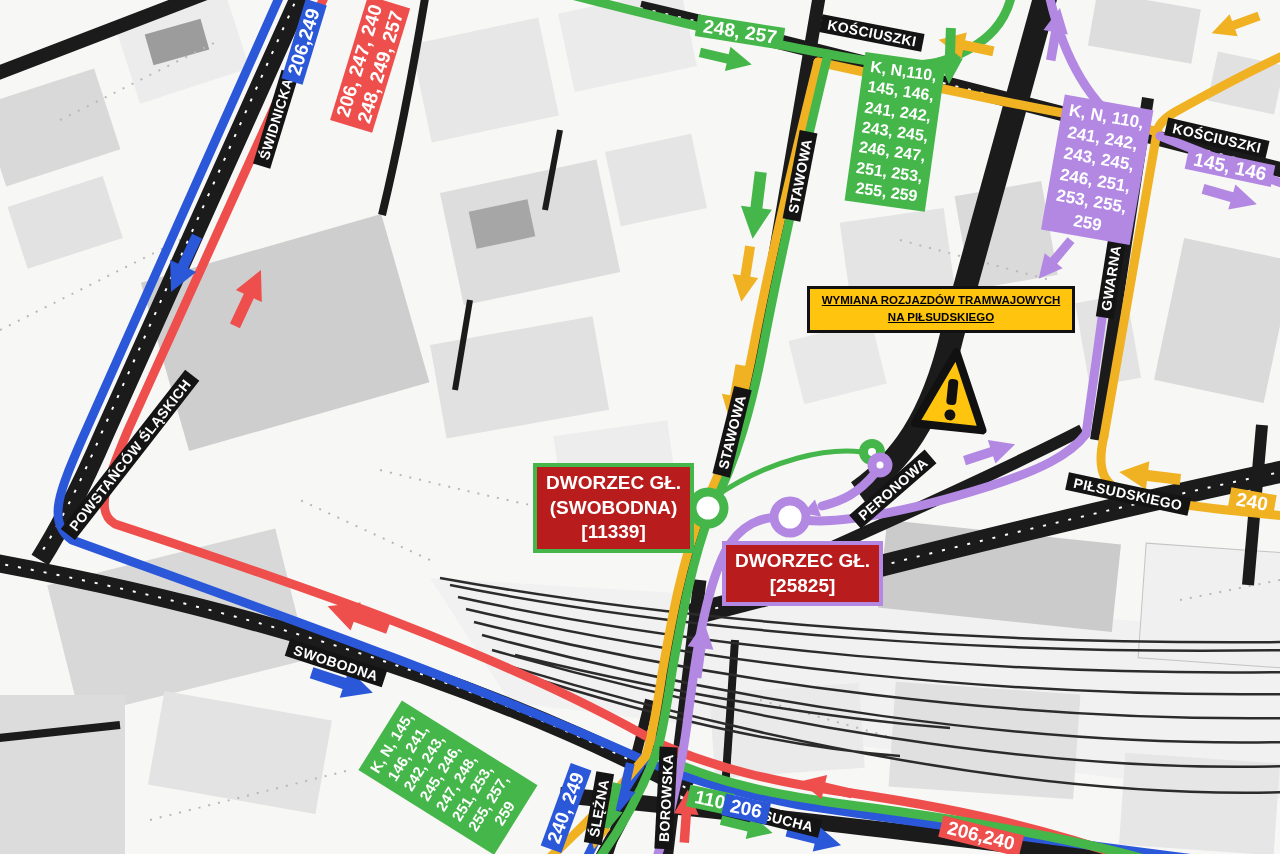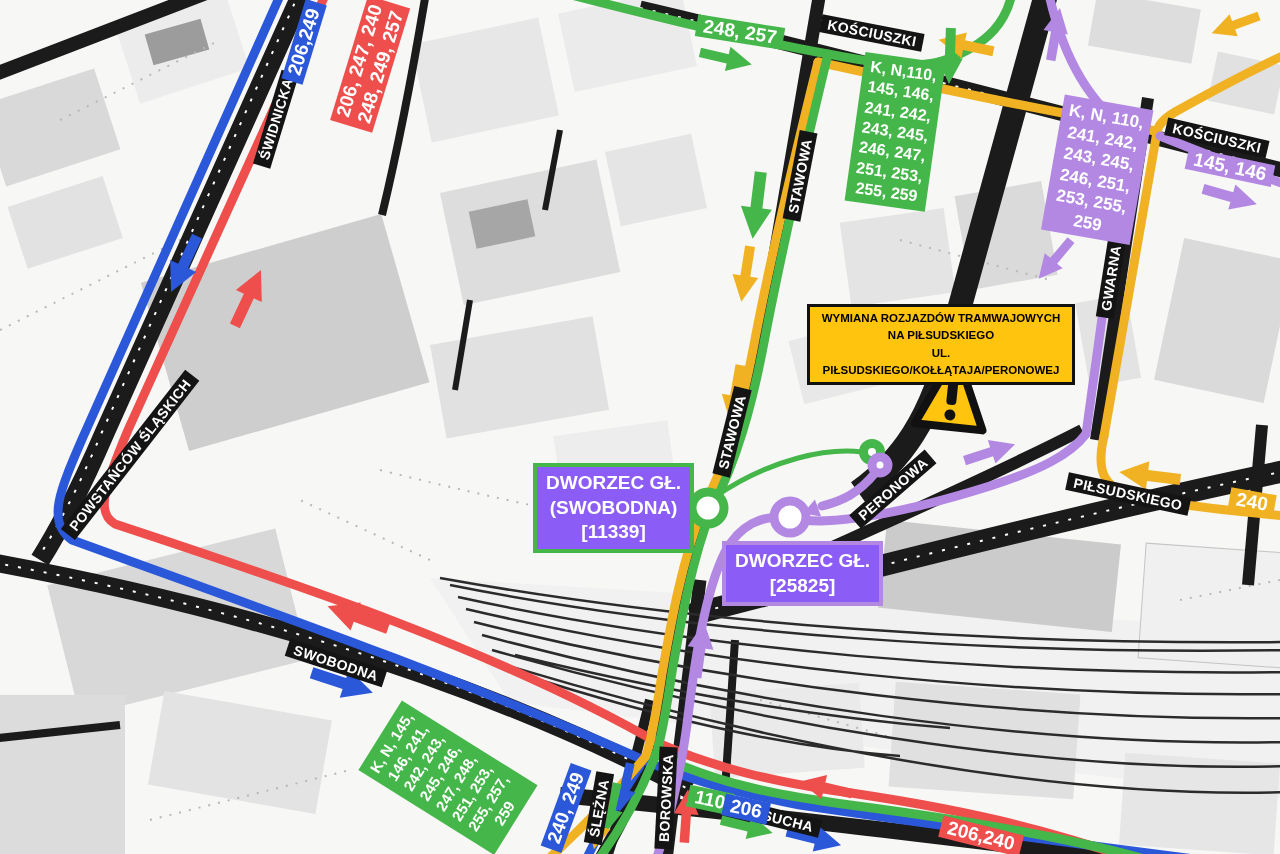--- a/index.html
+++ b/index.html
@@ -10,21 +10,21 @@
   .ov{position:absolute;transform-origin:50% 50%;}
   .lbl{background:var(--label-bg,#141414);color:#fff;font-weight:bold;font-size:14px;
        padding:1px 7px;white-space:nowrap;letter-spacing:.4px;}
   .badge{color:#fff;font-weight:bold;font-size:19px;padding:0 7px;white-space:nowrap;
          line-height:1.15;text-align:center;}
   .bg-blue{background:var(--blue,#2b57d9);} .bg-red{background:var(--red,#ee4f4c);}
   .bg-green{background:var(--green,#45b649);} .bg-yellow{background:var(--yellow,#f0b222);}
   .bg-purple{background:var(--purple,#b388e3);}
   .rbox{color:#fff;font-weight:bold;text-align:center;padding:4px 7px;line-height:1.27;}
   .rbox.g1{font-size:16px;} .rbox.p1{font-size:17px;} .rbox.g2{font-size:15px;}
-  .stoplbl{background:#8b5cf6;color:#fff;font-weight:bold;font-size:19px;text-align:center;
+  .stoplbl{background:#b91c1c;color:#fff;font-weight:bold;font-size:19px;text-align:center;
            line-height:1.3;padding:4px 9px;white-space:nowrap;}
   .bd-green{border:4px solid var(--green,#45b649);} .bd-purple{border:4px solid var(--purple,#b388e3);}
   .warnbox{background:var(--warning-yellow,#ffc40d);border:3px solid #111;color:#000;
            font-weight:bold;font-size:11.5px;line-height:1.5;text-align:center;
            padding:3px 4px;width:254px;}
   
   .rt{fill:none;stroke-width:9;stroke-linecap:round;stroke-linejoin:round;}
   .thin{stroke-width:5;} 
   .st-blue{stroke:var(--blue,#2b57d9);} .st-red{stroke:var(--red,#ee4f4c);}
   .st-green{stroke:var(--green,#45b649);} .st-yellow{stroke:var(--yellow,#f0b222);}
@@ -234,24 +234,23 @@
     <div>K, N, 145,</div>
     <div>146, 241,</div>
     <div>242, 243,</div>
     <div>245, 246,</div>
     <div>247, 248,</div>
     <div>251, 253,</div>
     <div>255, 257,</div>
     <div>259</div>
   </div>
 
-  <div class="ov warnbox" style="left:807px;top:304px;">
+  <div class="ov warnbox" style="left:807px;top:286px;text-decoration:underline;">
     <div>WYMIANA ROZJAZDÓW TRAMWAJOWYCH</div>
     <div>NA PIŁSUDSKIEGO</div>
-    <div>UL. PIŁSUDSKIEGO/KOŁŁĄTAJA/PERONOWEJ</div>
   </div>
 
   <div class="ov stoplbl bd-green" style="left:533px;top:463px;">
     <div>DWORZEC GŁ.</div>
     <div>(SWOBODNA)</div>
     <div>[11339]</div>
   </div>
   <div class="ov stoplbl bd-purple" style="left:722px;top:541px;">
     <div>DWORZEC GŁ.</div>
     <div>[25825]</div>

